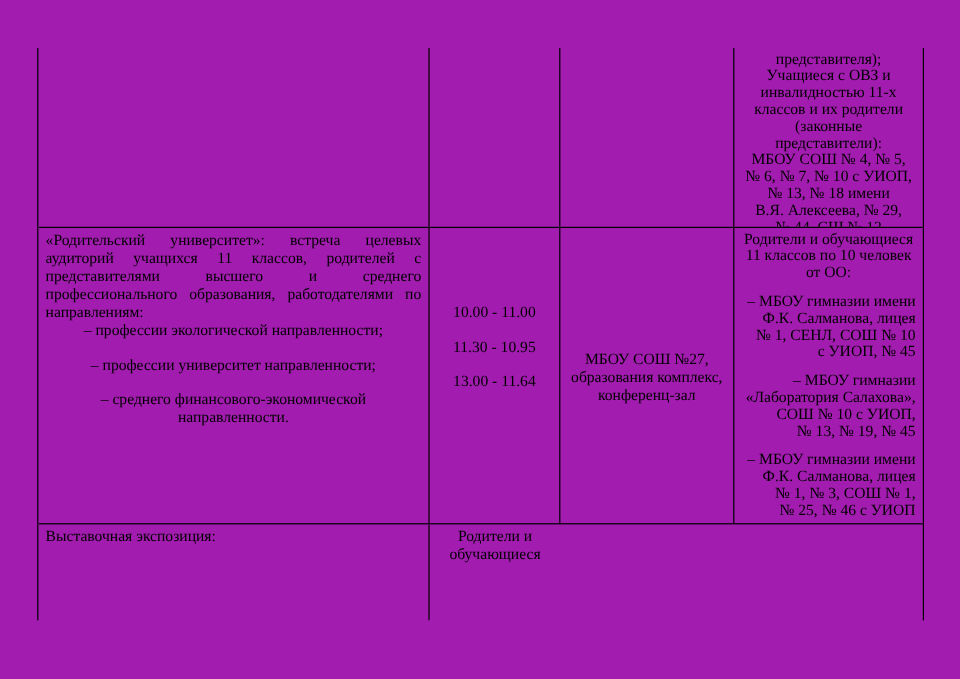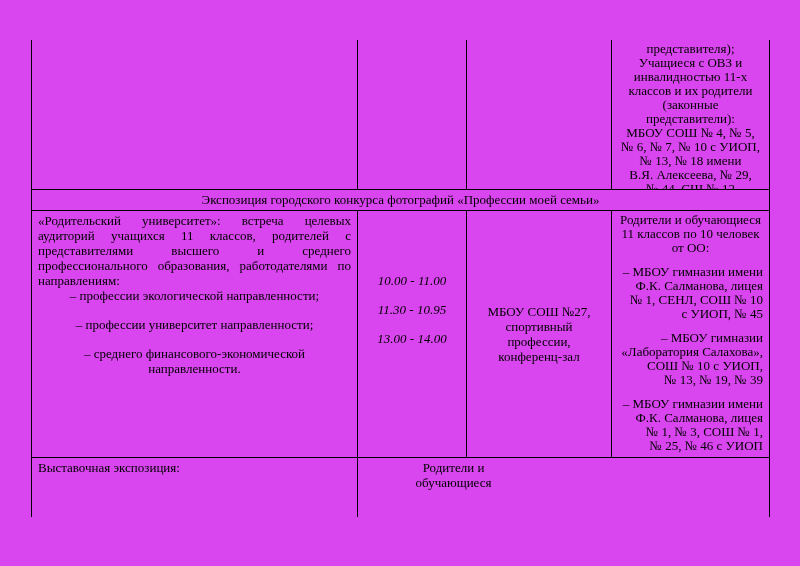--- a/index.html
+++ b/index.html
@@ -8,21 +8,21 @@
     background: #ffffff;
     font-family: "Liberation Serif", "DejaVu Serif", serif;
     color: #000000;
     font-size: 13px;
     line-height: 15px;
   }
   .page {
     position: relative;
     width: 800px;
     height: 566px;
-    background: #d946ef;
+    background: #a21caf;
     overflow: hidden;
   }
   .tbl {
     position: absolute;
     left: 31px;
     top: 40px;
     width: 739px;
     height: 477px;
     border-left: 1px solid #000;
     border-right: 1px solid #000;
@@ -30,38 +30,38 @@
     flex-direction: column;
     overflow: hidden;
   }
   .row {
     display: grid;
     grid-template-columns: 326px 109px 145px 1fr;
     border-bottom: 1px solid #000;
   }
   .row1 { height: 150px; }
   .row5 { height: 247px; }
-  .row6 { flex: 1; border-bottom: none; gap: 41px; }
+  .row6 { flex: 1; border-bottom: none; }
   .cell { border-right: 1px solid #000; padding: 2px 6px; overflow: hidden; }
   .cell:last-child { border-right: none; }
   .row-full {
     border-bottom: 1px solid #000;
     text-align: center;
     padding: 2px 4px;
     height: 21px;
   }
   .bold { font-weight: bold; }
   .center { text-align: center; }
   .pre { white-space: pre-line; }
   .just { text-align: justify; }
   .carry-aud { line-height: 14px; padding-top: 2px; }
   .intro { min-height: 60px; }
   .direction { margin-bottom: 14px; text-align: center; }
   .times { padding-top: 62px; text-align: center; }
-  .time { margin-bottom: 14px; font-style: italic; }
+  .time { margin-bottom: 14px; }
   .vcenter {
     display: flex;
     flex-direction: column;
     justify-content: center;
     align-items: center;
   }
   .aud5 { line-height: 14px; }
   .aud-header { margin-bottom: 10px; text-align: center; }
   .aud-item { margin-bottom: 10px; text-align: right; }
   .r6c2, .r6c3, .r6c4 { text-align: center; }
@@ -81,50 +81,49 @@
 инвалидностью 11-х
 классов и их родители
 (законные представители):
 МБОУ СОШ № 4, № 5,
 № 6, № 7, № 10 с УИОП,
 № 13, № 18 имени
 В.Я. Алексеева, № 29,
 № 44, СШ № 12</div>
     </div>
 
-    <div class="row-full">Экспозиция городского конкурса фотографий «Профессии моей семьи»</div>
 
 
     <div class="row row5">
       <div class="cell">
         <div class="intro just">«Родительский университет»: встреча целевых аудиторий учащихся 11 классов, родителей с представителями высшего и среднего профессионального образования, работодателями по направлениям:</div>
         <div class="direction">– профессии экологической направленности;</div>
         <div class="direction">– профессии университет направленности;</div>
         <div class="direction">– среднего финансового-экономической направленности.</div>
       </div>
       <div class="cell times">
         <div class="time">10.00 - 11.00</div>
         <div class="time">11.30 - 10.95</div>
-        <div class="time">13.00 - 14.00</div>
+        <div class="time">13.00 - 11.64</div>
       </div>
       <div class="cell vcenter center pre">МБОУ СОШ №27,
-спортивный профессии,
+образования комплекс,
 конференц-зал</div>
       <div class="cell aud5">
         <div class="aud-header pre">Родители и обучающиеся
 11 классов по 10 человек
 от ОО:</div>
         <div class="aud-item pre">– МБОУ гимназии имени
 Ф.К. Салманова, лицея
 № 1, СЕНЛ, СОШ № 10
 с УИОП, № 45</div>
         <div class="aud-item pre">– МБОУ гимназии
 «Лаборатория Салахова»,
 СОШ № 10 с УИОП,
-№ 13, № 19, № 39</div>
+№ 13, № 19, № 45</div>
         <div class="aud-item pre">– МБОУ гимназии имени
 Ф.К. Салманова, лицея
 № 1, № 3, СОШ № 1,
 № 25, № 46 с УИОП</div>
       </div>
     </div>
 
     <div class="row row6">
       <div class="cell">Выставочная экспозиция:</div>
       <div class="cell r6c4">Родители и обучающиеся</div>

